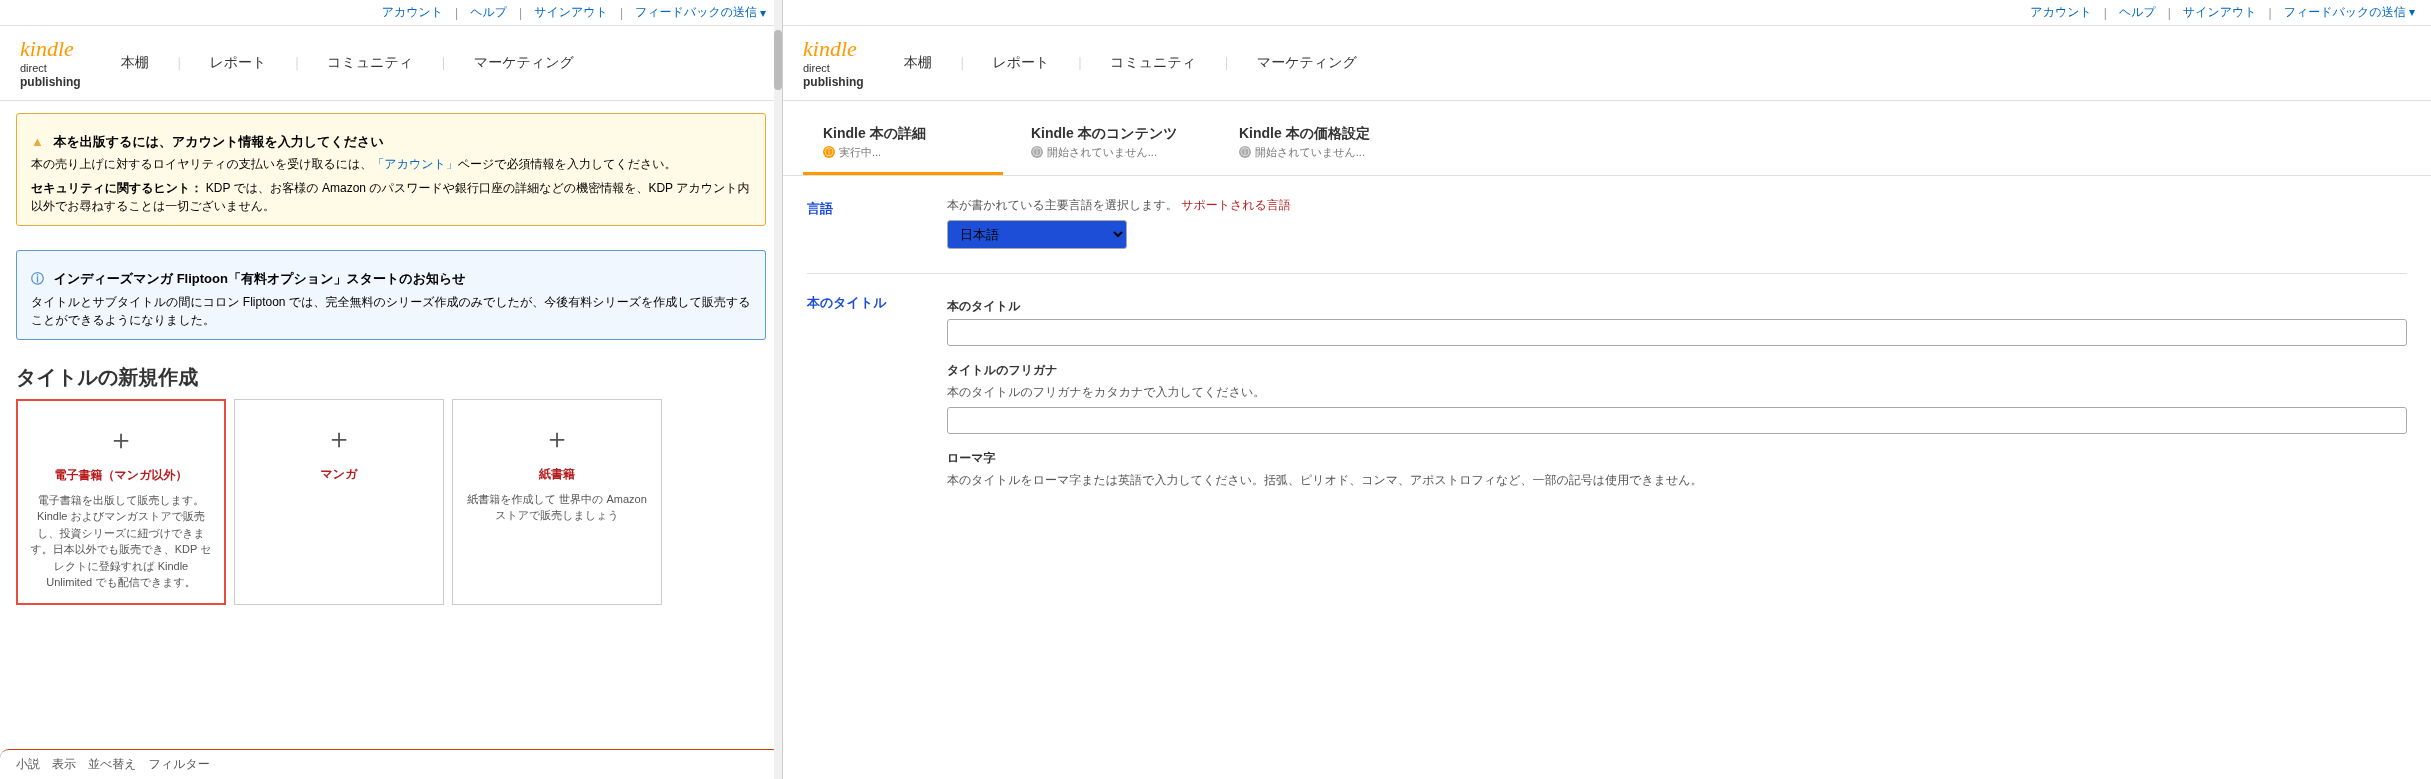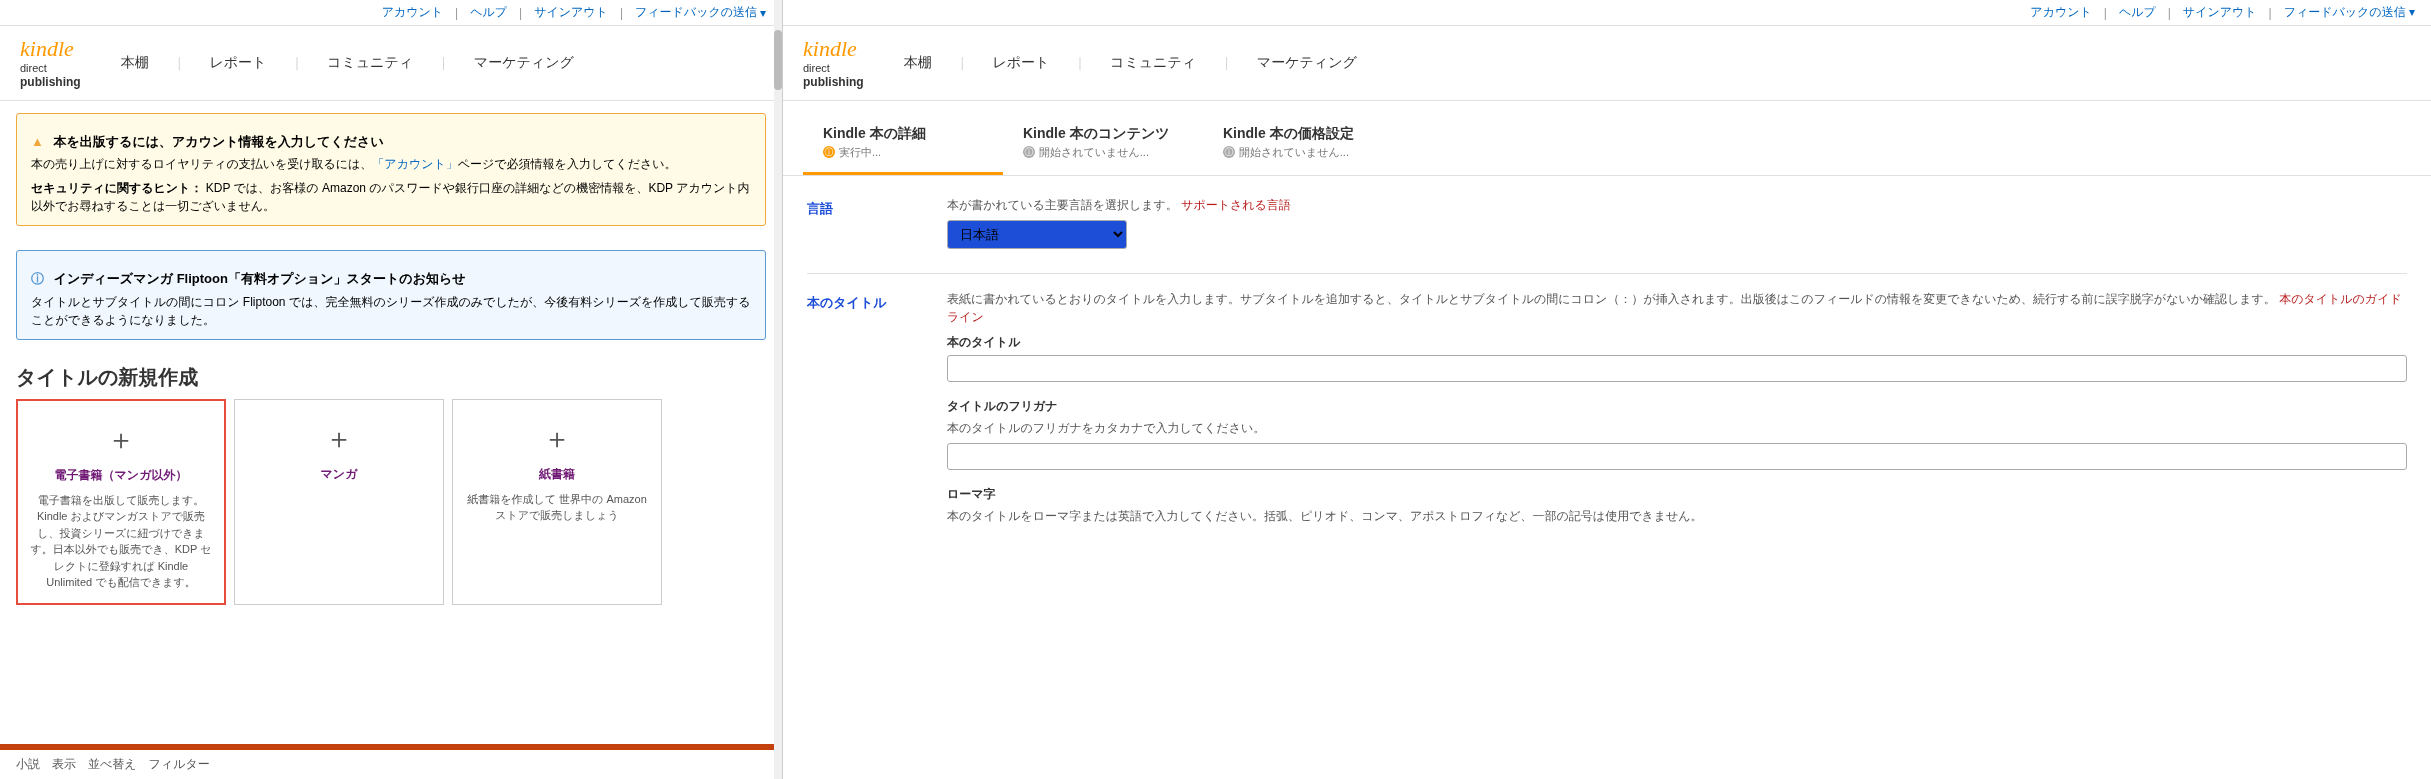--- a/index.html
+++ b/index.html
@@ -146,39 +146,40 @@
       border: 2px solid #e74c3c;
     }
     .create-card .plus-icon {
       font-size: 28px;
       color: #555;
       margin-bottom: 8px;
     }
     .create-card .card-title {
       font-weight: bold;
       font-size: 12px;
-      color: #701a75;
+      color: #b91c1c;
       text-align: right;
       margin-bottom: 8px;
     }
     .create-card .card-desc {
       font-size: 11px;
       color: #555;
       text-align: center;
       line-height: 1.5;
     }
 
     
     .bottom-toolbar {
       display: flex;
       align-items: center;
       padding: 6px 16px;
-      border-top: 6px solid #c2410c;
+      border-top: 1px solid #c2410c;
       margin-top: auto;
       gap: 12px;
+      border-radius: 9px;
     }
     .bottom-toolbar span { font-size: 12px; color: #555; }
 
     
     .scroll-indicator {
       position: absolute;
       right: 0;
       top: 0;
       width: 8px;
       height: 779px;
@@ -213,21 +214,21 @@
       display: flex;
       align-items: center;
       padding: 10px 20px;
       background: #fff;
       border-bottom: 1px solid #e0e0e0;
     }
 
     
     .step-tabs {
       display: flex;
-      gap: 0;
+      gap: 8px;
       padding: 16px 20px 0 20px;
       border-bottom: 1px solid #e0e0e0;
     }
     .step-tab {
       display: flex;
       flex-direction: column;
       padding: 8px 20px 12px 20px;
       cursor: pointer;
       min-width: 200px;
     }
@@ -485,24 +486,20 @@
           <option>日本語</option>
         </select>
       </div>
     </div>
 
     <hr class="form-divider">
 
     <div class="form-section">
       <div class="form-label-col">本のタイトル</div>
       <div class="form-content-col">
-        <div class="form-hint">
-          <span>表紙に書かれているとおりのタイトルを入力します。サブタイトルを追加すると、タイトルとサブタイトルの間にコロン（：）が挿入されます。出版後はこのフィールドの情報を変更できないため、続行する前に誤字脱字がないか確認します。</span>
-          <a>本のタイトルのガイドライン</a>
-        </div>
         <div class="sub-label">本のタイトル</div>
         <input type="text" class="form-input" placeholder="" style="">
         
         <div class="sub-label" style="margin-top:16px;">タイトルのフリガナ</div>
         <div class="form-hint">本のタイトルのフリガナをカタカナで入力してください。</div>
         <input type="text" class="form-input" placeholder="" style="">
 
         <div class="sub-label" style="margin-top:16px;">ローマ字</div>
         <div class="form-hint">本のタイトルをローマ字または英語で入力してください。括弧、ピリオド、コンマ、アポストロフィなど、一部の記号は使用できません。</div>
       </div>

